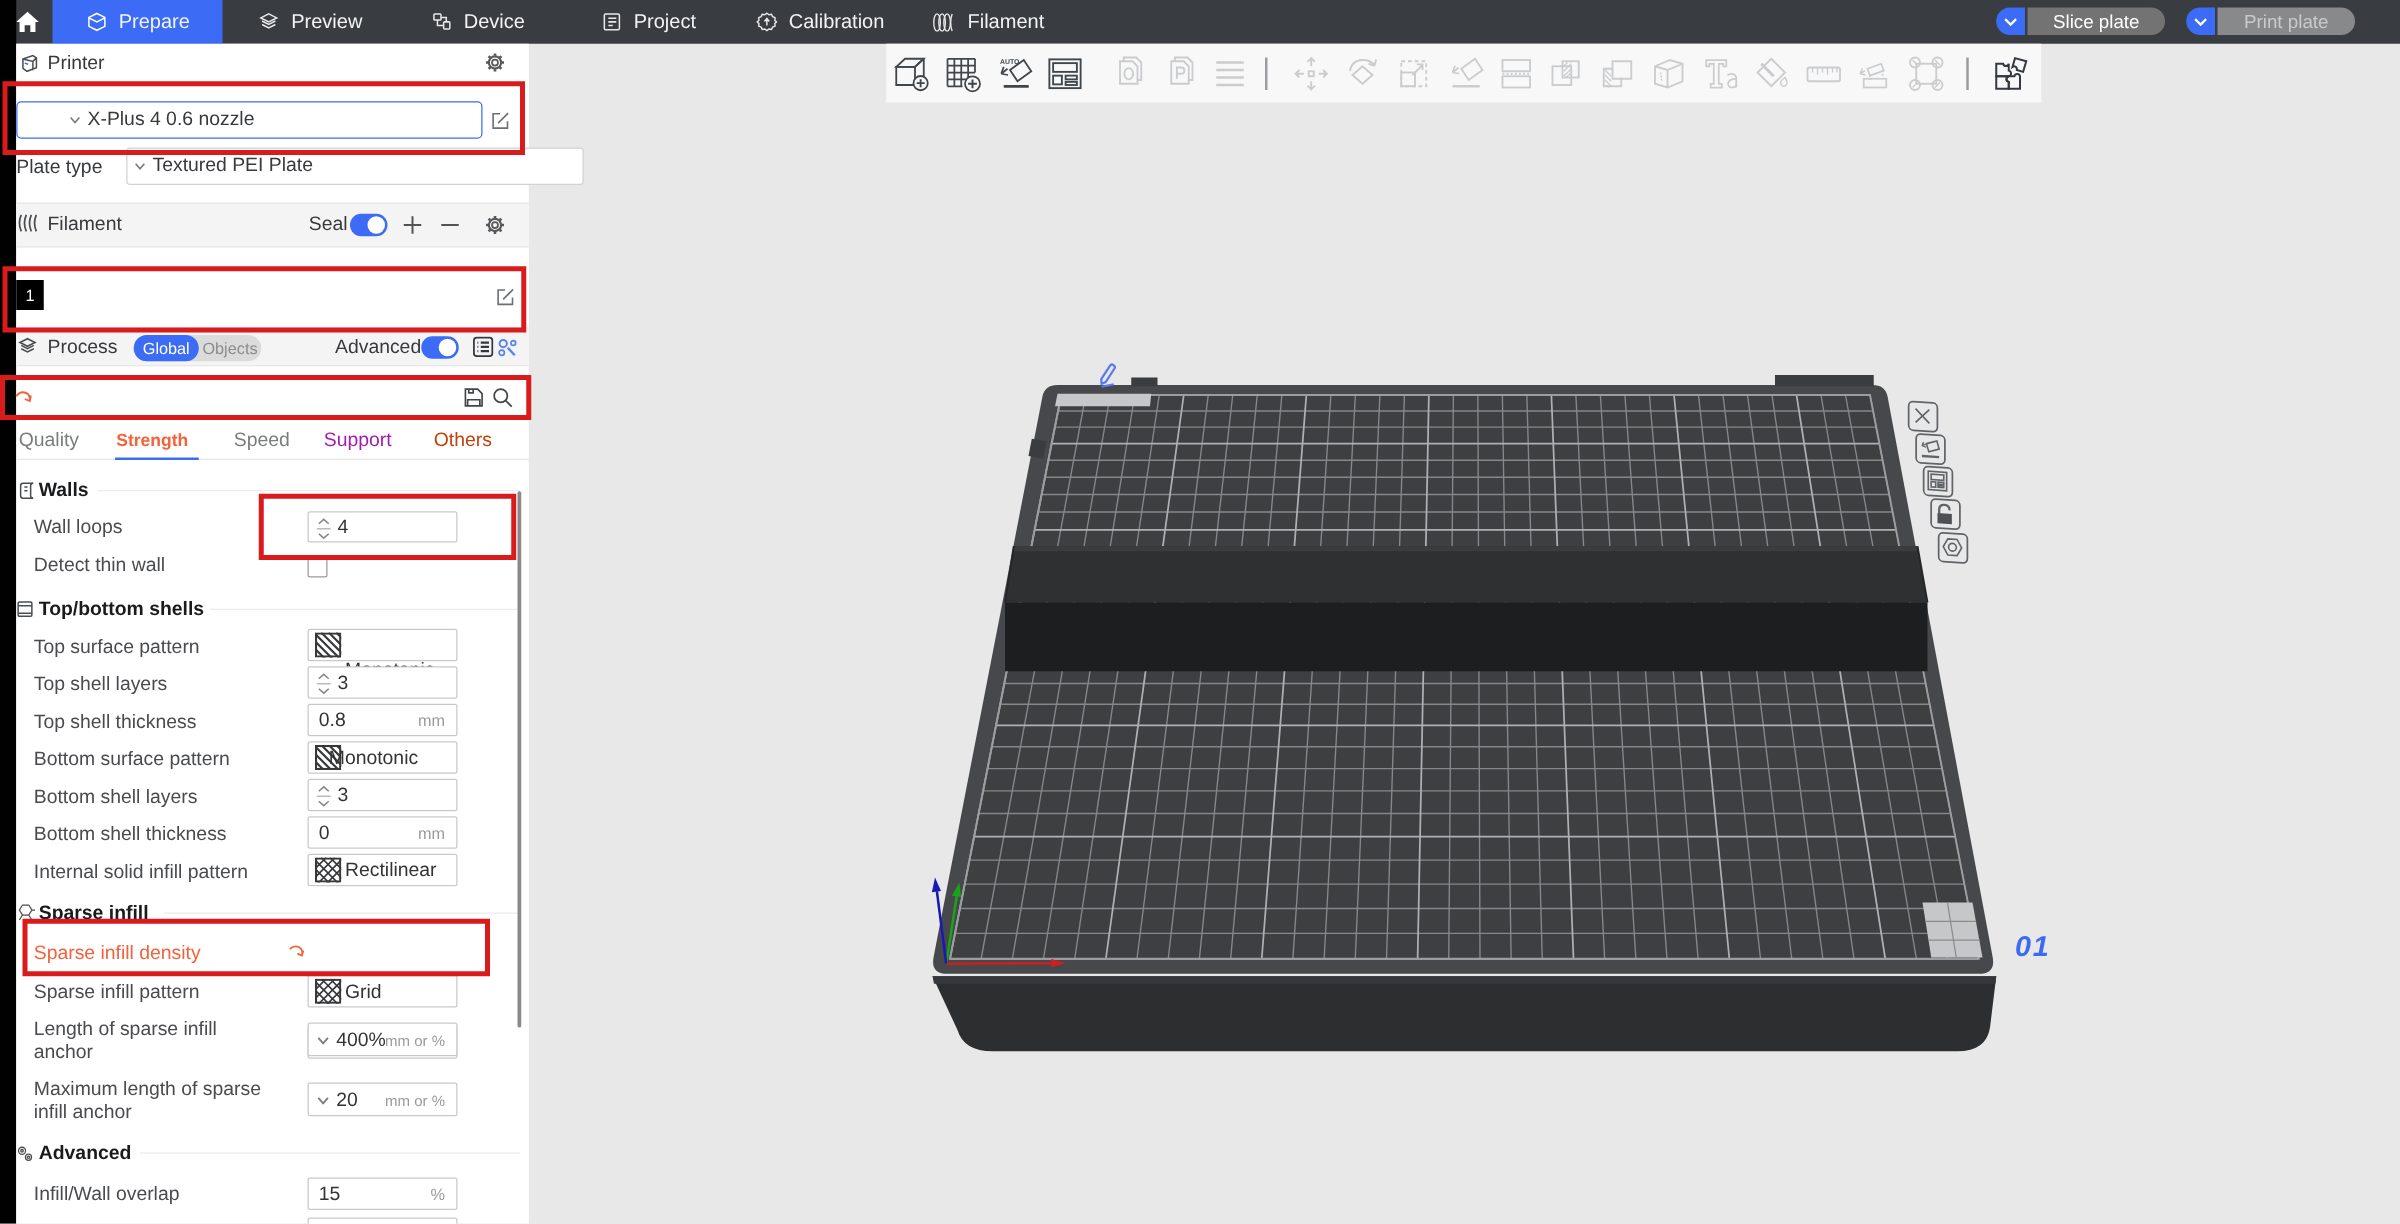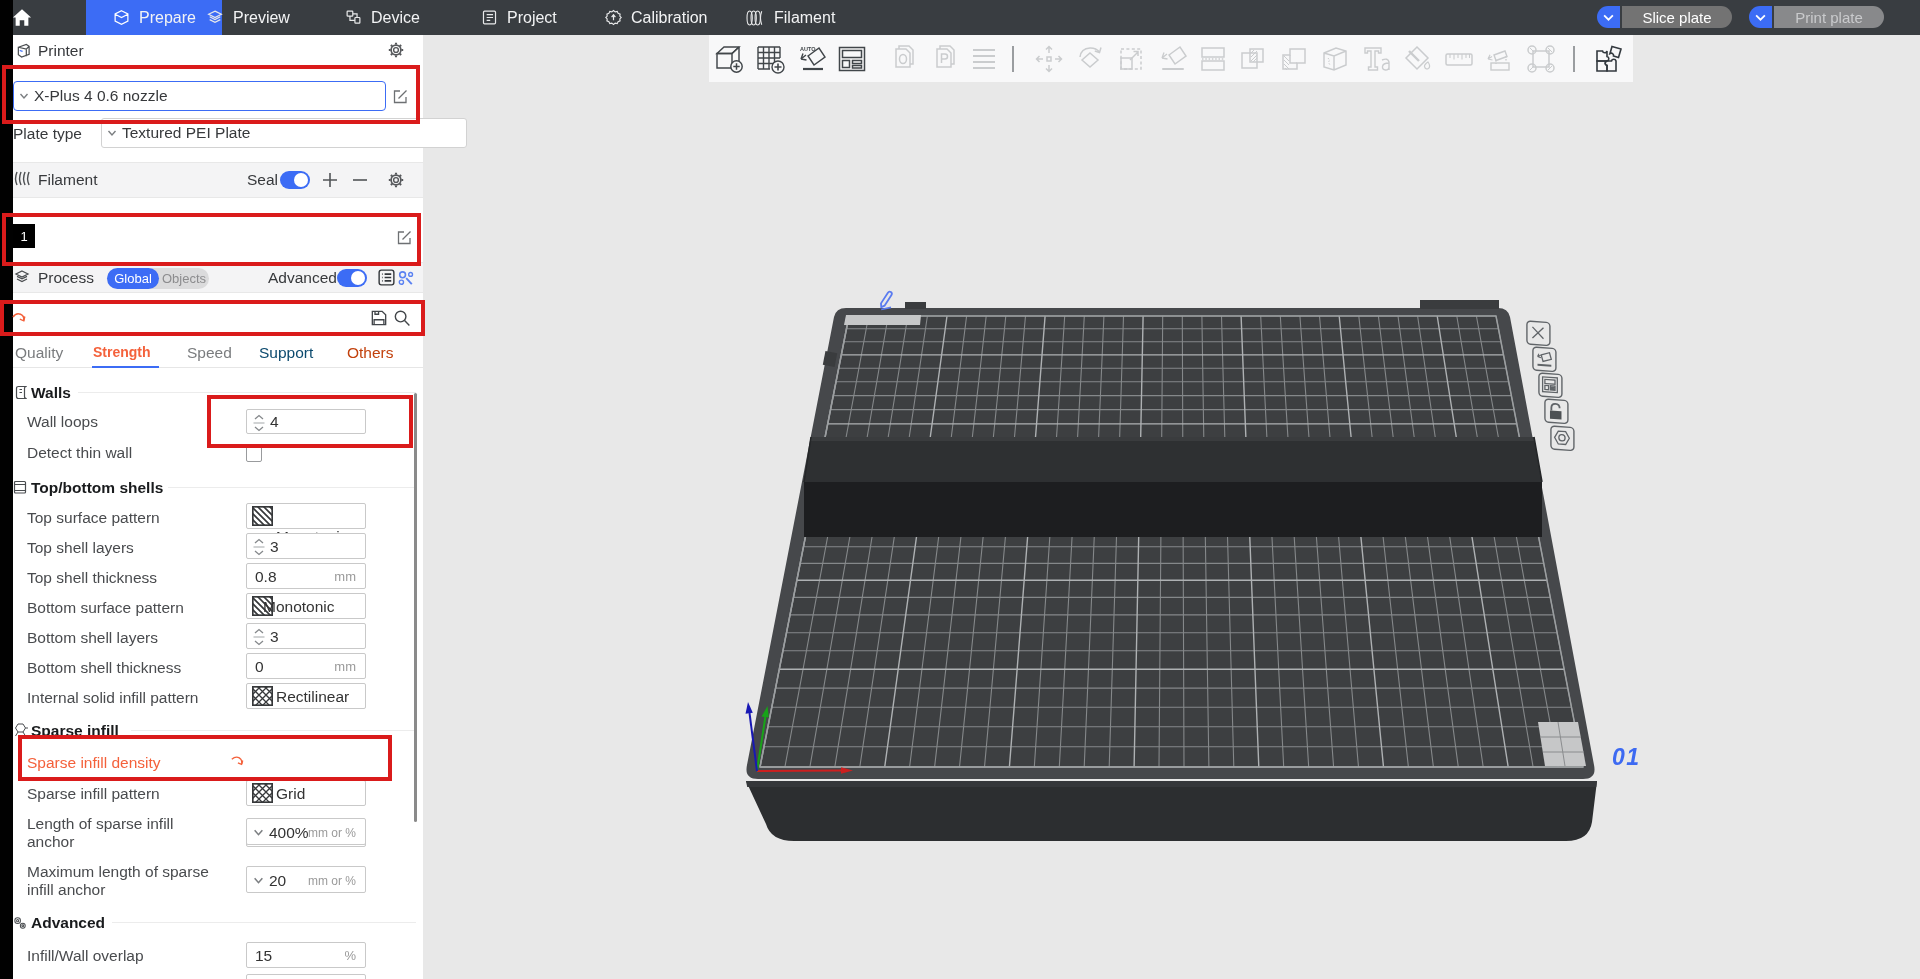--- a/index.html
+++ b/index.html
@@ -48,21 +48,21 @@
 </style>
 </head>
 <body>
 <div id="stage">
   <div id="nav">
     <div id="homebtn">
       <svg width="20" height="19" viewBox="0 0 22 20" style="position:absolute;left:12px;top:8px">
         <path d="M11 1 L21 10 L18 10 L18 19 L13.5 19 L13.5 13 L8.5 13 L8.5 19 L4 19 L4 10 L1 10 Z" fill="#fff"></path>
       </svg>
     </div>
-    <div class="navtab" id="tab-prepare" style="left:42px;width:136px;padding-left:27px;margin-left:44px;">
+    <div class="navtab" id="tab-prepare" style="left:42px;width:136px;padding-left:27px;">
       <svg width="17" height="17" viewBox="0 0 24 24" fill="none" stroke="#fff" stroke-width="1.7">
         <path d="M12 2.5 L21 7 L21 17 L12 21.5 L3 17 L3 7 Z M3 7.5 L12 12 L21 7.5"></path>
       </svg>
         <span>Prepare</span>
     </div>
     <div class="navtab" style="left:206px;width:100px;">
       <svg width="18" height="17" viewBox="0 0 24 24" fill="none" stroke="#e8e9ea" stroke-width="1.7">
         <path d="M12 3 L21 7.5 L12 12 L3 7.5 Z"></path>
           <path d="M4.5 11 L12 14.8 L19.5 11"></path>
           <path d="M4.5 15 L12 18.8 L19.5 15"></path>
@@ -122,21 +122,21 @@
     <path d="M4 8 L7 9" stroke="#3c6cf5"></path>
   </svg>
   <div class="abs stxt" style="left:38px;top:42px">Printer</div>
   <svg class="abs gear" style="left:388px;top:42px" width="16" height="16" viewBox="0 0 16 16" fill="none" stroke="#56585b" stroke-width="1.3">
     <circle cx="8" cy="8" r="2.4" stroke-width="1.4"></circle>
     <circle cx="8" cy="8" r="4.9" stroke-width="1.7"></circle>
     <g stroke-width="2.1">
         <path d="M8 0.8 L8 2.6 M8 13.4 L8 15.2 M0.8 8 L2.6 8 M13.4 8 L15.2 8 M2.9 2.9 L4.2 4.2 M11.8 11.8 L13.1 13.1 M2.9 13.1 L4.2 11.8 M11.8 4.2 L13.1 2.9"></path>
       </g>
   </svg>
-  <div class="combo" style="left:13px;top:81px;width:373px;height:30px;border:1.5px solid #3c6cf5;border-radius:4px;">
+  <div class="combo" style="left:13px;top:81px;width:373px;height:30px;border:1.5px solid #3c6cf5;border-radius:4px;padding-left:36px;">
     <svg class="chev" viewBox="0 0 10 10" fill="none" stroke="#7b7e81" stroke-width="1.4">
         <path d="M1.5 3 L5 7 L8.5 3"></path>
       </svg>
     <span>X-Plus 4 0.6 nozzle</span>
   </div>
   <svg class="abs" style="left:392px;top:88px" width="17" height="17" viewBox="0 0 17 17" fill="none" stroke="#6d7073" stroke-width="1.3">
     <path d="M14 9 L14 14.5 L2.5 14.5 L2.5 3 L8 3"></path>
       <path d="M6.5 10.5 L14.5 2.5"></path>
   </svg>
   <div class="lbl" style="left:13px;top:125px;color:#37393c">Plate type</div>
@@ -216,21 +216,21 @@
   <svg class="abs" style="left:394px;top:310px" width="17" height="17" viewBox="0 0 18 18" fill="none" stroke="#42464a" stroke-width="1.5">
     <circle cx="7" cy="7" r="5.6"></circle>
       <path d="M11.2 11.2 L16.3 16.3"></path>
   </svg>
 
   <div class="hairline" style="left:13px;top:367px;width:410px;background:#e6e6e6"></div>
   <div class="abs" style="left:15px;top:344px;font-size:15.5px;color:#7a7c7e">Quality</div>
   <div class="abs" style="left:93px;top:344px;font-size:14px;font-weight:bold;color:#f4613b">Strength</div>
   <div class="abs" style="left:92px;top:366px;width:67px;height:2px;background:#3c6cf5"></div>
   <div class="abs" style="left:187px;top:344px;font-size:15.5px;color:#7a7c7e">Speed</div>
-  <div class="abs" style="left:259px;top:344px;font-size:15.5px;color:#0c4a6e">Support</div>
+  <div class="abs" style="left:259px;top:344px;font-size:15.5px;color:#a21caf">Support</div>
   <div class="abs" style="left:347px;top:344px;font-size:15.5px;color:#c2410c">Others</div>
 
   <svg class="abs" style="left:15px;top:385px" width="14" height="15" viewBox="0 0 14 15" fill="none" stroke="#4a4d50" stroke-width="1.2">
     <path d="M11.5 1.5 L3.5 1.5 Q1.5 1.5 1.5 3.5 L1.5 11.5 Q1.5 13.5 3.5 13.5 L11.5 13.5"></path>
     <path d="M11.5 1.5 Q9.5 1.5 9.5 3.5 L9.5 11.5 Q9.5 13.5 11.5 13.5"></path>
       <path d="M4.5 4.5 L7 4.5 M4.5 7.5 L7 7.5"></path>
   </svg>
   <div class="abs bold15" style="left:31px;top:384px">Walls</div>
   <div class="hairline" style="left:78px;top:392px;width:338px"></div>
   <div class="lbl" style="left:27px;top:413px">Wall loops</div>

